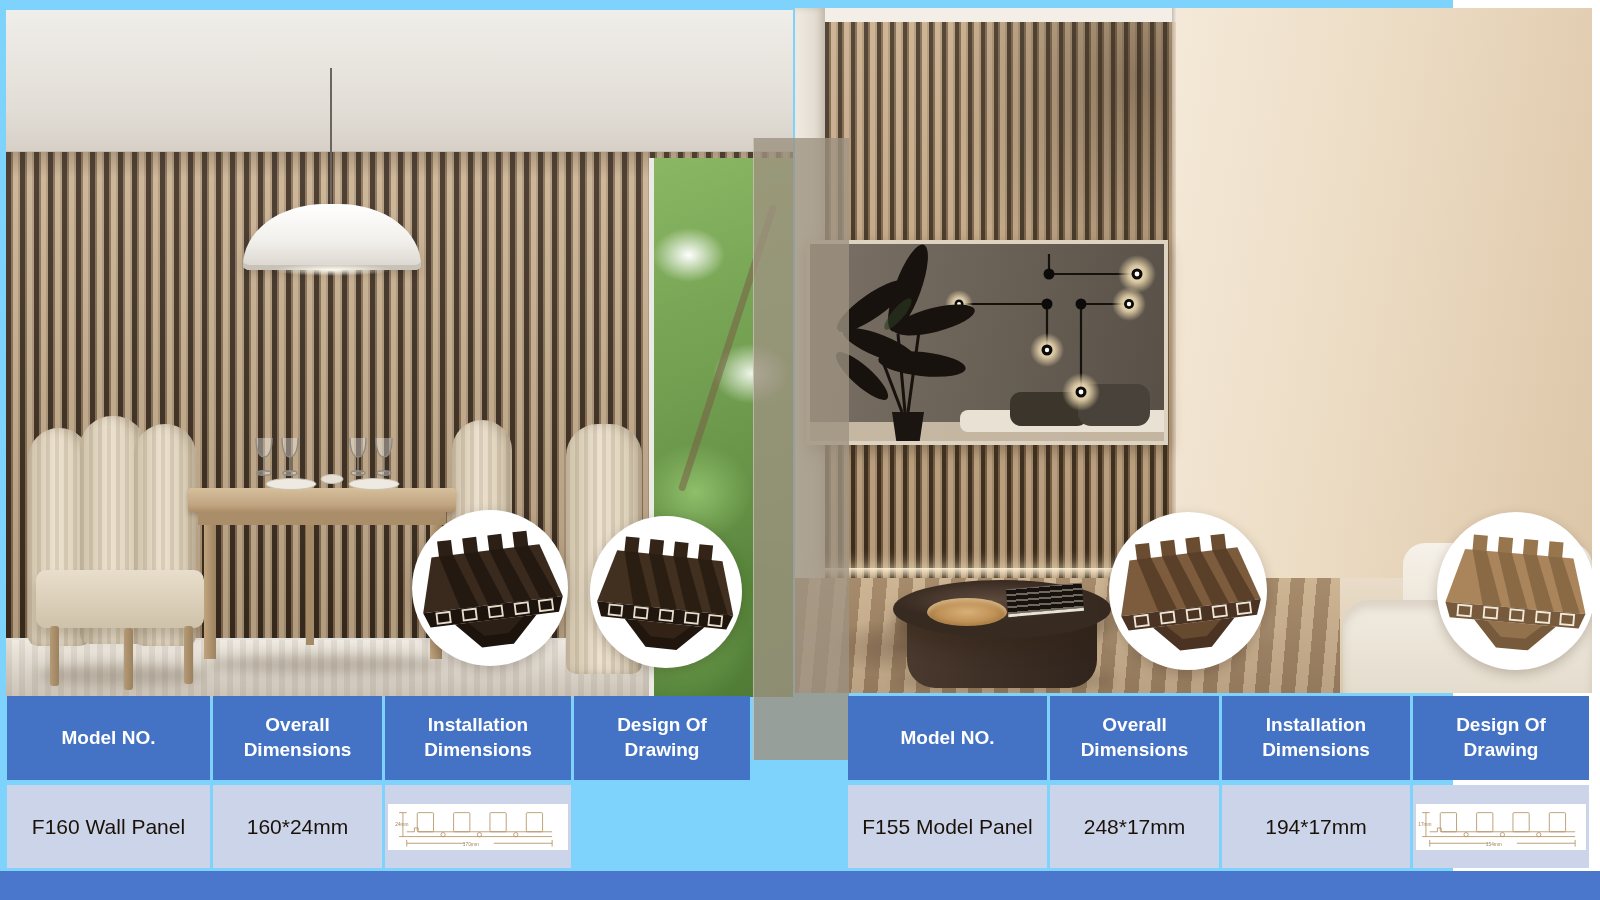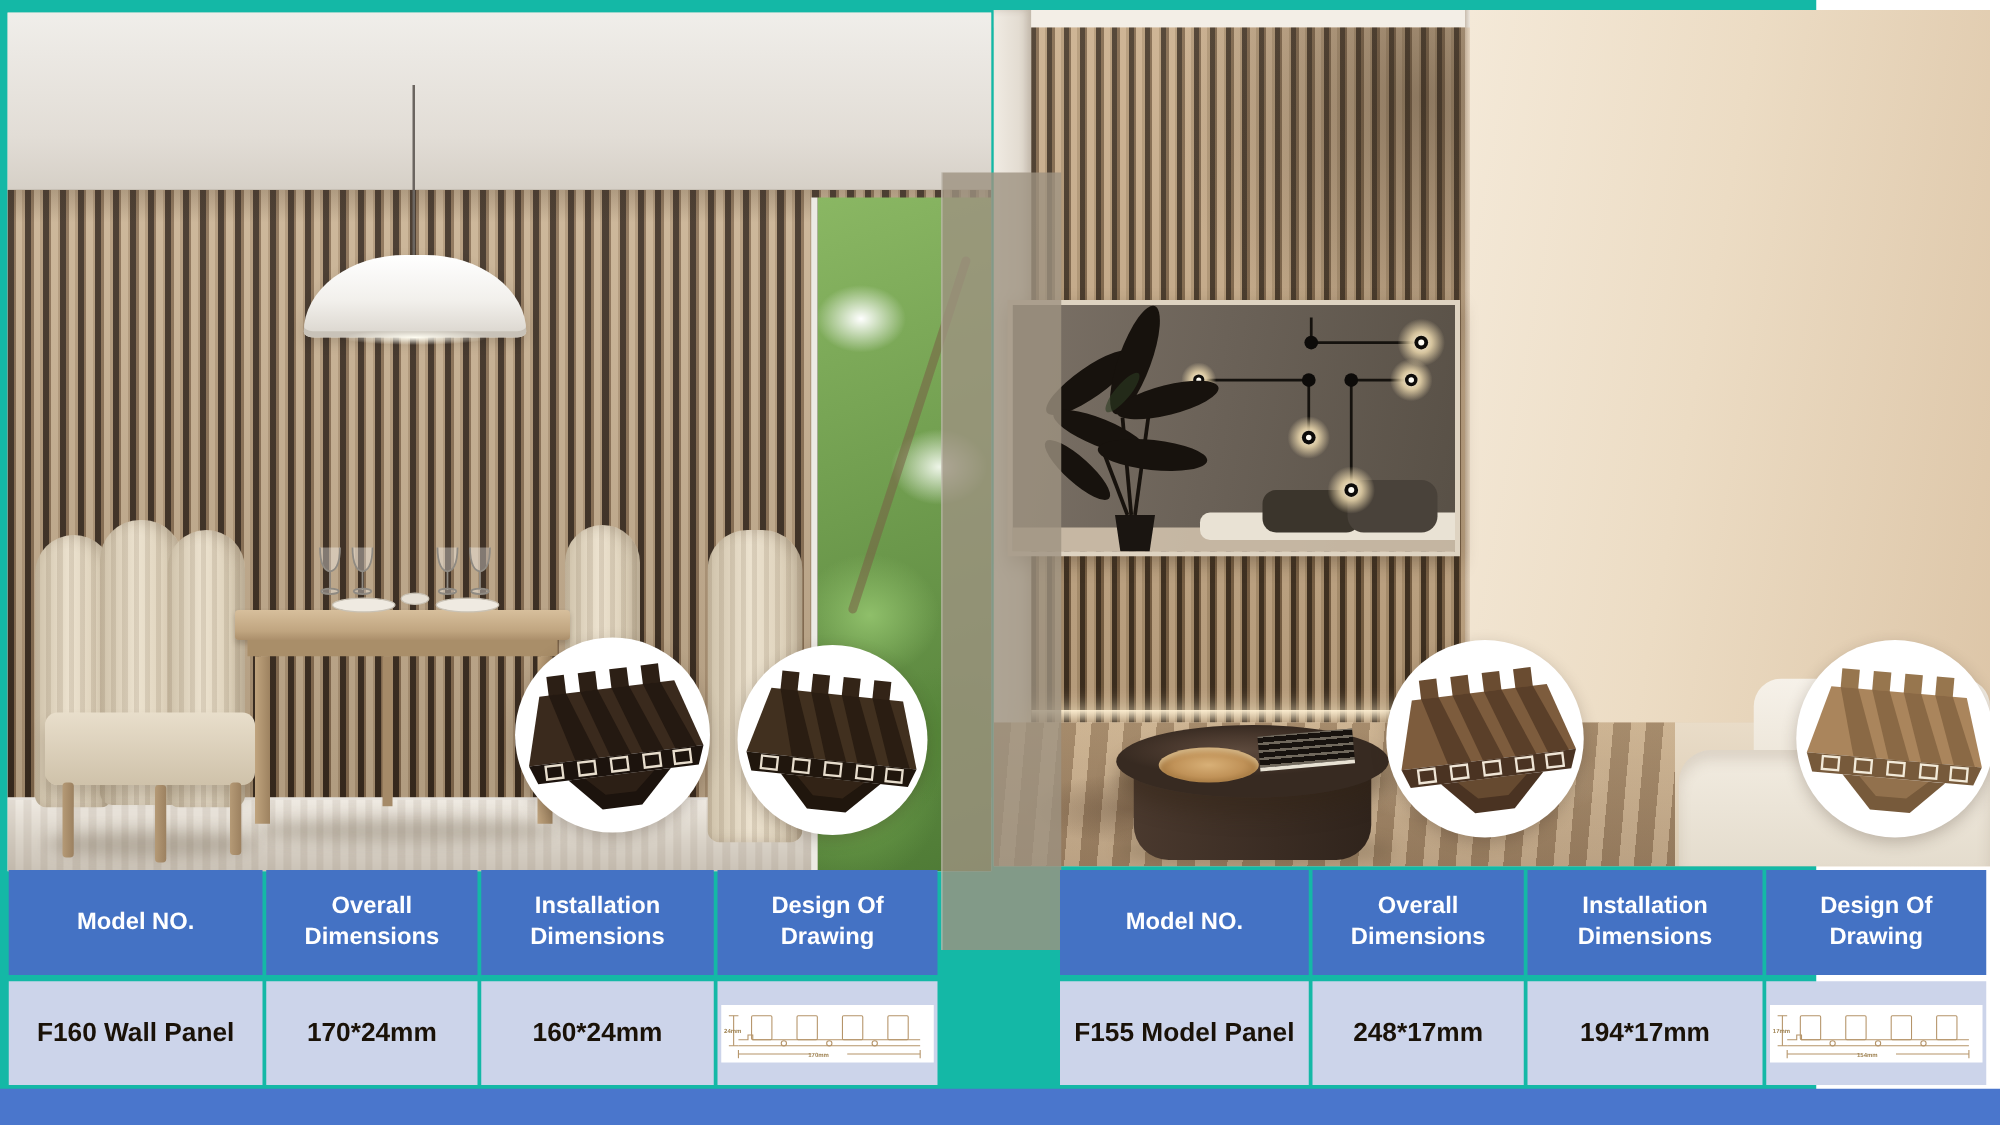--- a/index.html
+++ b/index.html
@@ -1,18 +1,18 @@
 <!DOCTYPE html>
 <html><head>
 <meta charset="utf-8">
 <style>
   * { margin:0; padding:0; box-sizing:border-box; }
   html,body { width:1600px; height:900px; background:#ffffff; overflow:hidden;
               font-family:"Liberation Sans", sans-serif; }
-  .page { position:relative; width:1453px; height:900px; background:#14b8a6; }
+  .page { position:relative; width:1453px; height:900px; background:#7dd3fc; }
 
   
   .photo-left { position:absolute; left:6px; top:10px; width:787px; height:687px; overflow:hidden; z-index:1; background:#e8e4dd; }
   .ceiling-l { position:absolute; left:0; top:0; width:100%; height:142px;
                background:linear-gradient(180deg,#f0eeea 0%,#e2ddd6 70%,#d6d0c7 100%);
                border-bottom:1px solid #c6bfb4; }
   .slatwall-l { position:absolute; left:0; top:142px; width:100%; height:486px;
                 background:
                  linear-gradient(180deg, rgba(60,45,30,0.22) 0, rgba(60,45,30,0) 26px),
                  linear-gradient(180deg, rgba(255,255,255,0.10), rgba(0,0,0,0.12)),
@@ -117,21 +117,21 @@
                    background:rgba(158,146,129,0.8); z-index:6;
                    border-left:1px solid rgba(255,255,255,0.35); }
 
   
   .spec-table { position:absolute; top:696px; display:grid; grid-template-rows:84px 83px;
                 row-gap:5px; column-gap:3px; z-index:7; }
   .spec-table.tleft  { left:7px;   grid-template-columns:203px 169px 186px 176px; }
   .spec-table.tright { left:848px; grid-template-columns:199px 169px 188px 176px; }
   .th { background:#4472c4; color:#ffffff; font-weight:bold; font-size:19px; line-height:1.3;
         display:flex; align-items:center; justify-content:center; text-align:center; padding:2px 8px; }
-  .td { background:#ccd4ea; color:#1a1208; font-weight:bold; font-size:21px;
+  .td { background:#ccd4ea; color:#1a1208; font-weight:normal; font-size:21px;
         display:flex; align-items:center; justify-content:center; text-align:center; }
   .draw-box { background:#ffffff; width:calc(100% - 6px); height:46px; display:flex;
               align-items:center; justify-content:center; }
 
   .bottom-bar { position:absolute; left:0; top:871px; width:1600px; height:29px; background:#4a76cc; z-index:7; }
 
   svg { display:block; }
 </style>
 </head>
 <body>
@@ -380,21 +380,20 @@
 
   <div class="overlay-strip"></div>
 
   <div class="spec-table tleft">
     <div class="th">Model NO.</div>
     <div class="th">Overall Dimensions</div>
     <div class="th">Installation Dimensions</div>
     <div class="th">Design Of Drawing</div>
 
     <div class="td">F160 Wall Panel</div>
-    <div class="td">170*24mm</div>
     <div class="td">160*24mm</div>
     <div class="td">
       <div class="draw-box">
         <svg width="170" height="44" viewBox="0 0 175 46">
           <g stroke="#b59469" stroke-width="0.9" fill="none">
             <line x1="9" y1="8" x2="9" y2="33"></line>
               <line x1="5" y1="8" x2="13" y2="8"></line>
               <line x1="5" y1="33" x2="13" y2="33"></line>
             <path d="M13,28 h8 v-4 h4 v4 h140"></path>
             <path d="M13,33 h152"></path>

